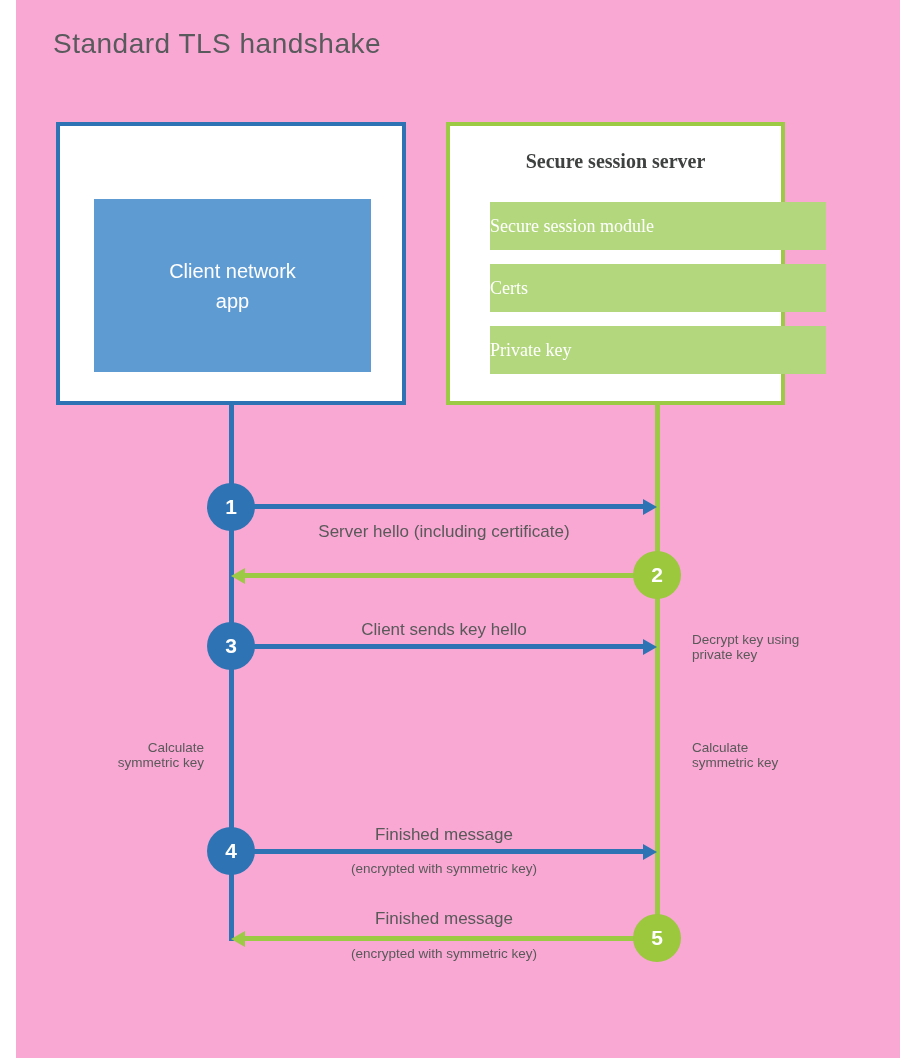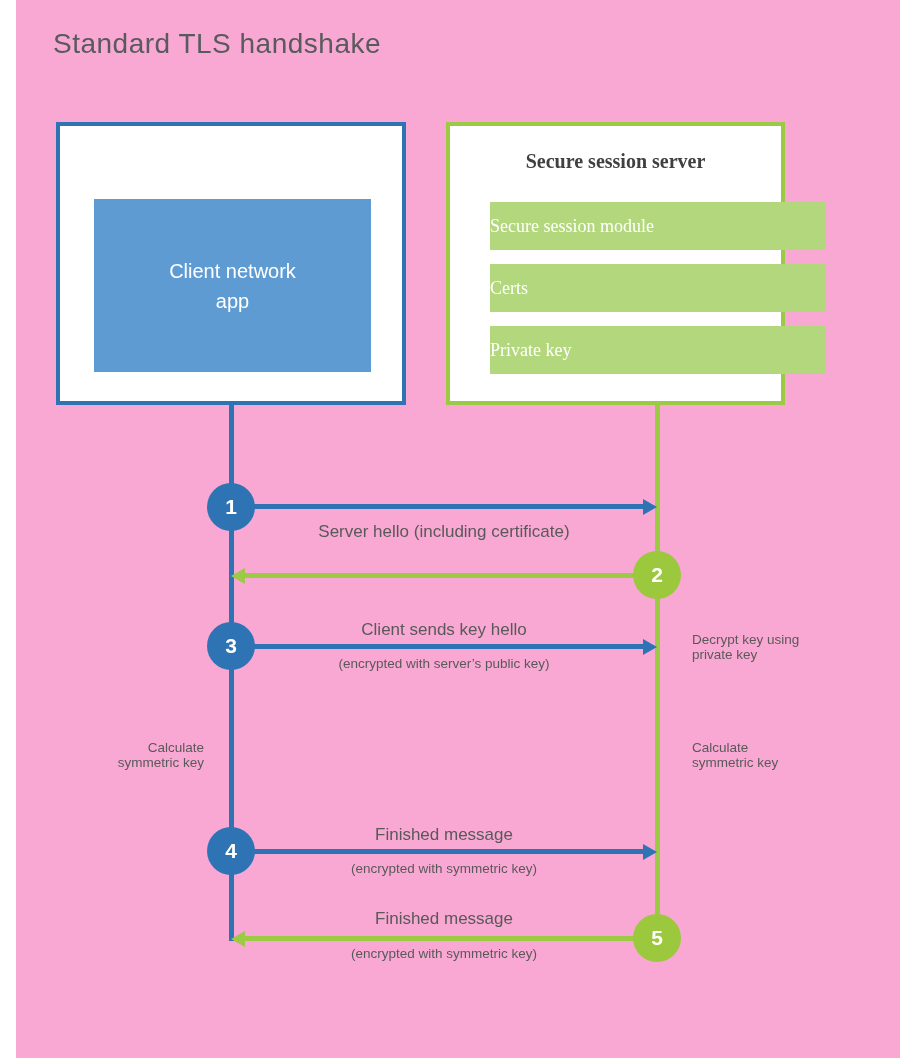--- a/index.html
+++ b/index.html
@@ -105,21 +105,20 @@
   <div class="arrow-line line-green a2l"></div>
   <div class="arrow-head head-left a2h"></div>
   <div class="msg m2">Server hello (including certificate)</div>
   <div class="step-circle circle-green c2">
     <span>2</span>
   </div>
 
   <div class="arrow-line line-blue a3l"></div>
   <div class="arrow-head head-right a3h"></div>
   <div class="msg m3">Client sends key hello</div>
-  <div class="msg sub s3">(encrypted with server’s public key)</div>
   <div class="step-circle circle-blue c3">
     <span>3</span>
   </div>
   <div class="note note-decrypt">Decrypt key using
 private key</div>
 
   <div class="note note-calc-left">Calculate
 symmetric key</div>
   <div class="note note-calc-right">Calculate
 symmetric key</div>

